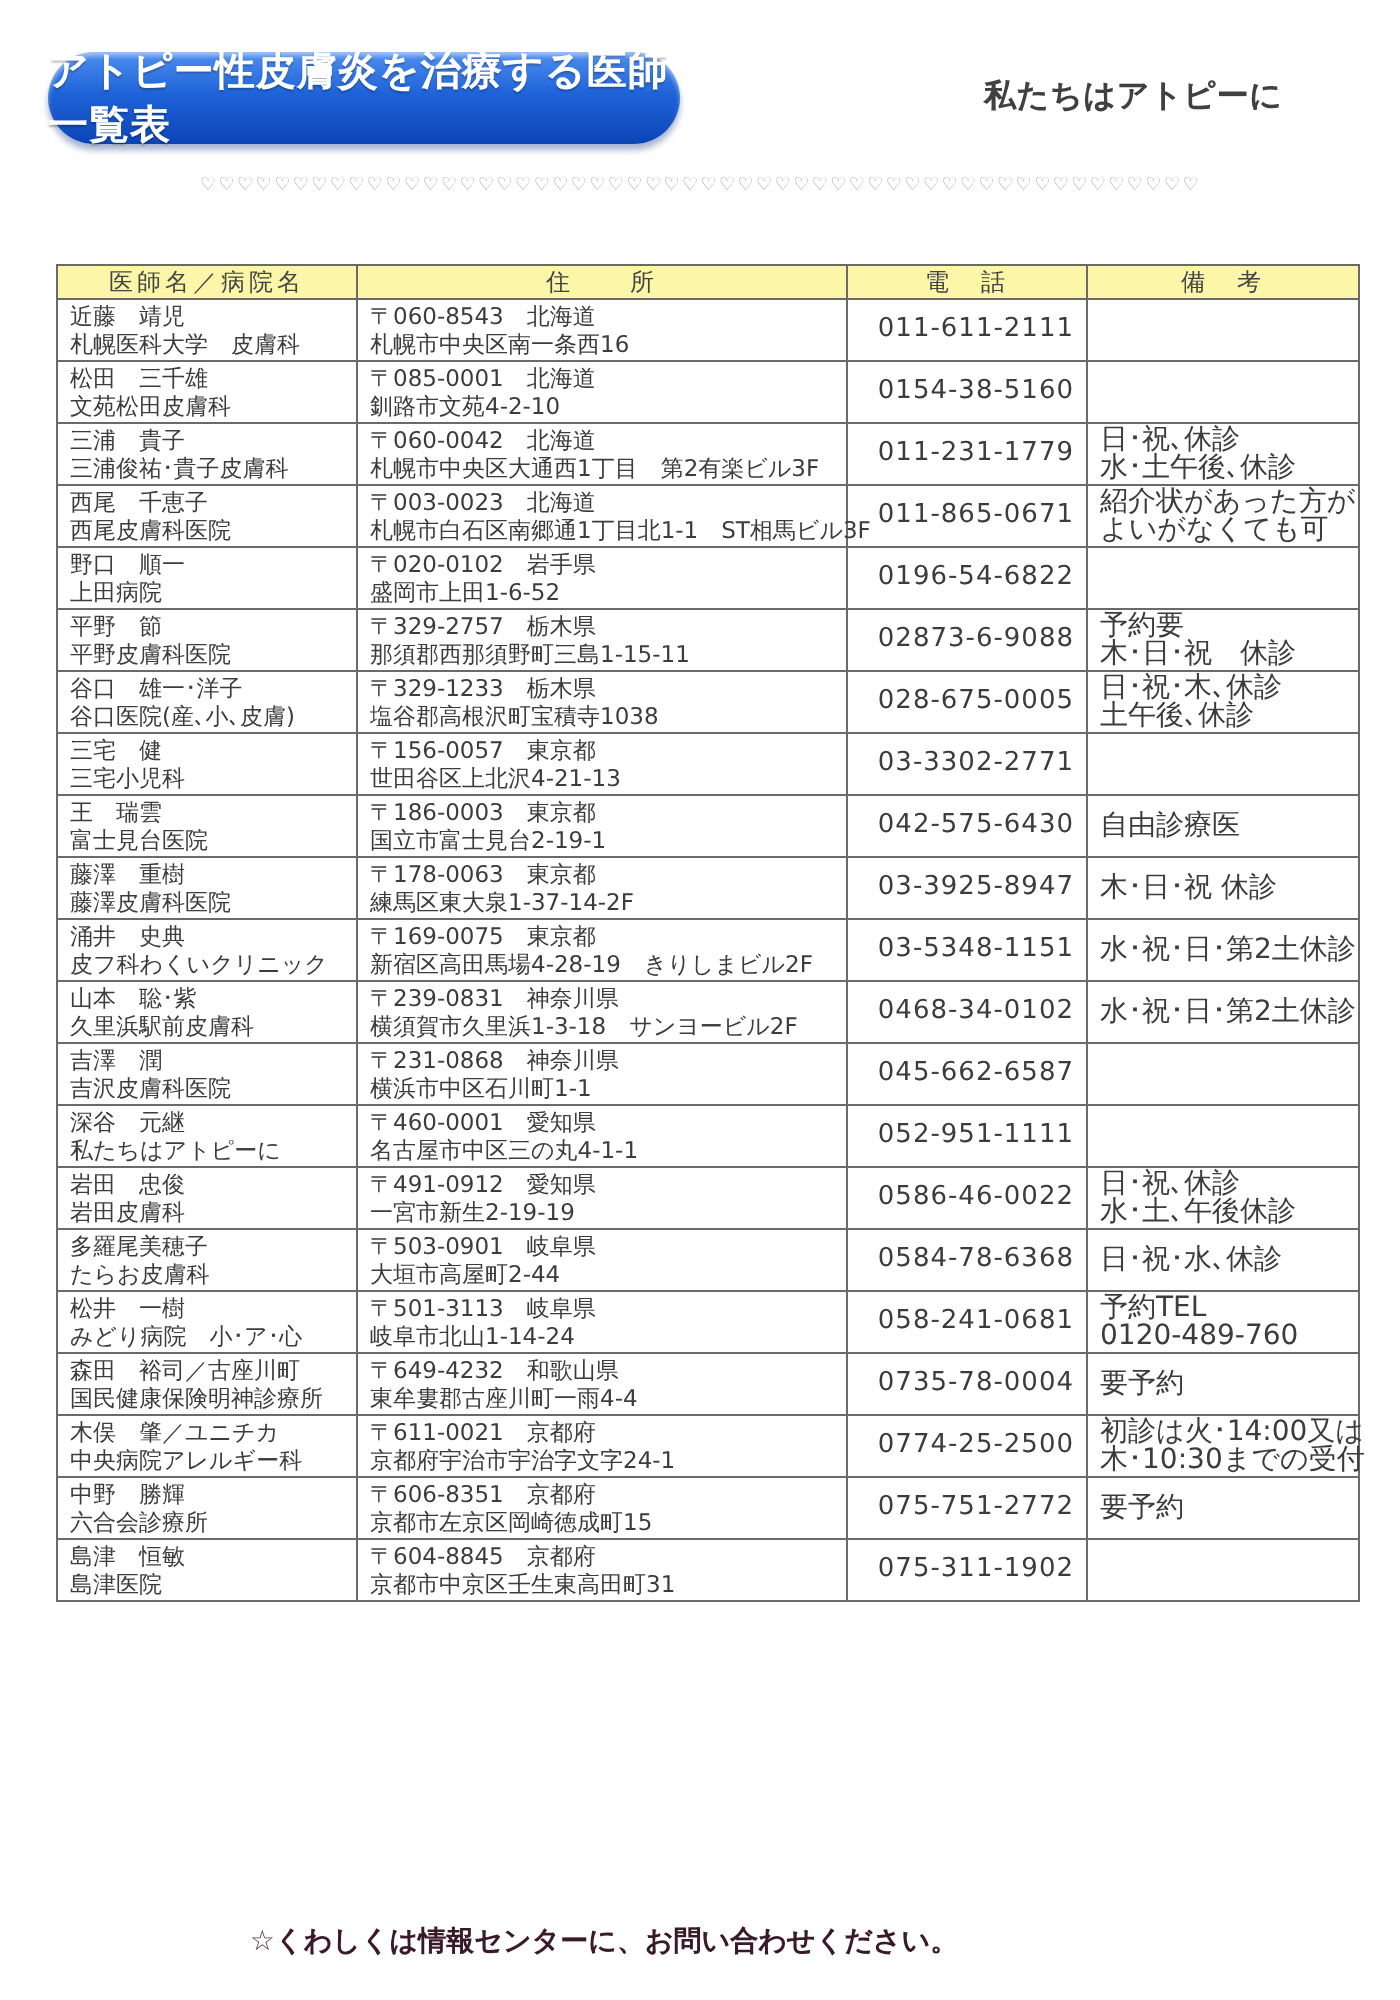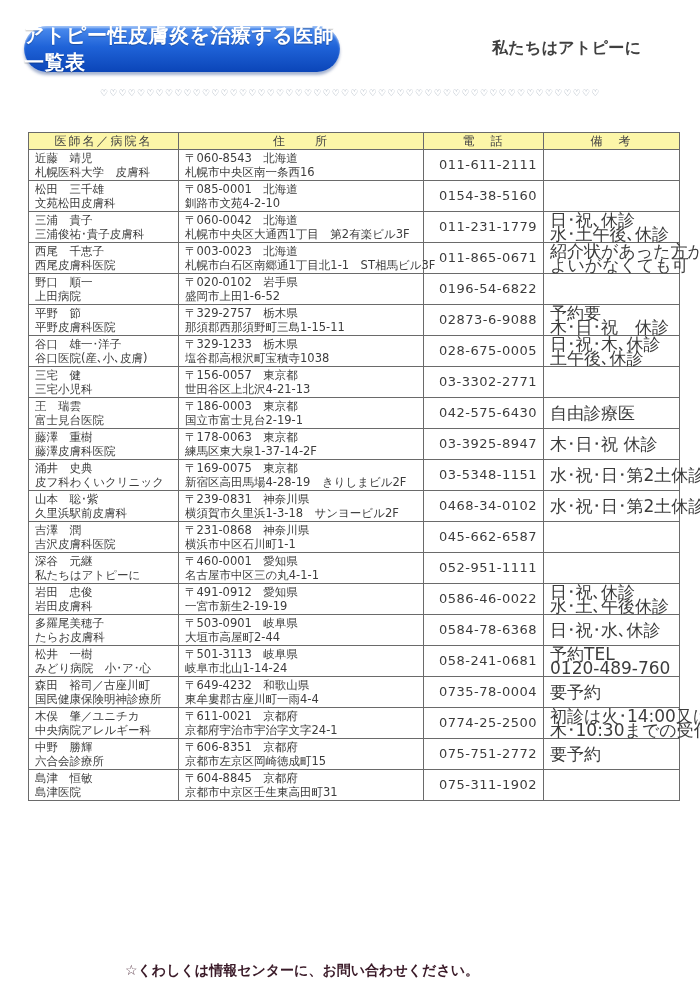--- a/index.html
+++ b/index.html
@@ -35,21 +35,21 @@
     table.list th, table.list td {
       border: 1px solid #6a6a6a; padding: 1px 6px; vertical-align: middle;
       height: 31px; box-sizing: border-box;
     }
     table.list th {
       background: #fcf6a8; font-weight: normal; height: 16px; color: #444;
       font-size: 12px; text-align: center; letter-spacing: 2px;
     }
     table.list td { color: #3c3c3c; }
     td.phone { font-size: 13px; letter-spacing: 0.5px; text-align: right; }
-    td.notes { font-size: 17px; }
+    td.notes { font-size: 14px; }
     .line { display: block; white-space: nowrap; }
     col.c1 { width: 150px; }
     col.c2 { width: 245px; }
     col.c3 { width: 120px; }
     col.c4 { width: 136px; }
     .footer {
       position: absolute; left: 0; width: 604px; top: 962px; text-align: center;
       font-size: 14px; font-weight: bold; color: #3a1a28;
     }
     .footer .star { font-weight: normal; color: #5a3a48; }

